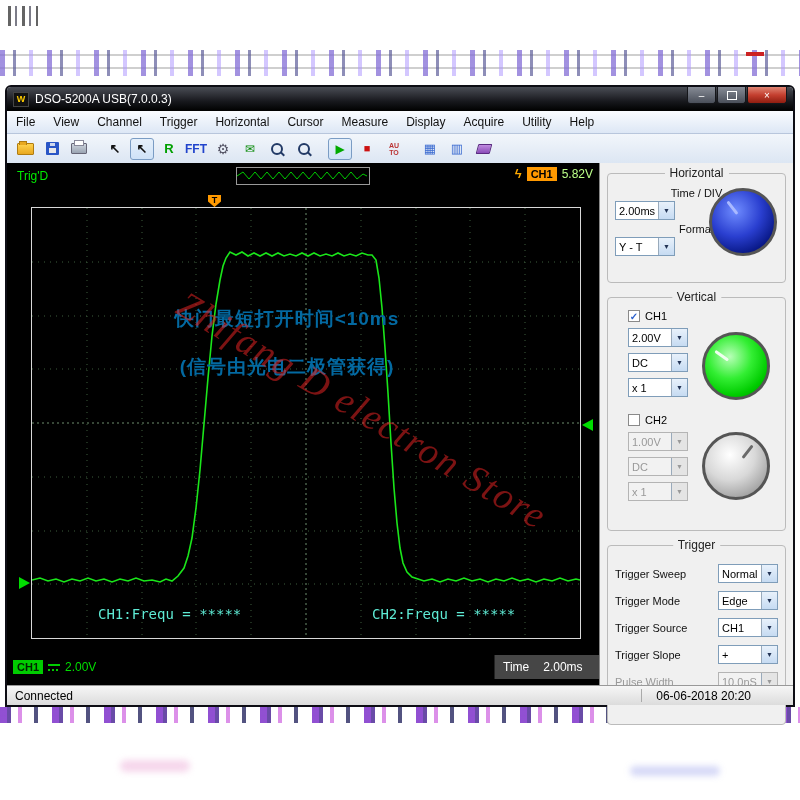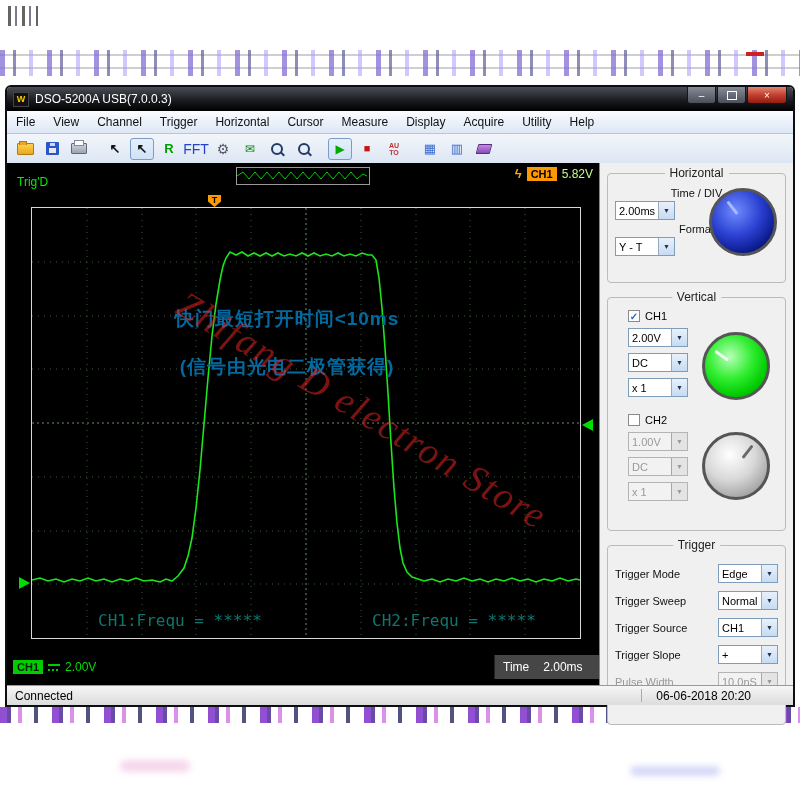--- a/index.html
+++ b/index.html
@@ -56,55 +56,55 @@
   .ico-folder::before{content:"";position:absolute;left:1px;top:-3px;width:6px;height:3px;
     background:#e8a820;border:1px solid #b07c10;border-bottom:none;}
   .ico-floppy{width:13px;height:13px;background:#2a56c6;border-radius:1px;position:relative;}
   .ico-floppy::after{content:"";position:absolute;left:3px;top:6px;width:7px;height:5px;background:#e8e8e8;}
   .ico-floppy::before{content:"";position:absolute;left:4px;top:1px;width:5px;height:3px;background:#cfd8ee;}
   .ico-printer{width:14px;height:9px;background:linear-gradient(#cdd4dd,#9aa4b2);border:1px solid #667;
     border-radius:1px;position:relative;}
   .ico-printer::before{content:"";position:absolute;left:2px;top:-4px;width:8px;height:4px;background:#fff;border:1px solid #889;}
   .cursor-glyph{font-size:13px;font-weight:bold;color:#111;}
   .r-glyph{color:#00a000;font-weight:bold;font-size:13px;}
-  .fft-glyph{color:#2244cc;font-weight:normal;font-size:14px;}
+  .fft-glyph{color:#2244cc;font-weight:bold;font-size:12px;}
   .gear-glyph{color:#556;font-size:14px;}
   .mail-glyph{color:#0a8a0a;font-size:12px;}
   .mag{width:8px;height:8px;border:2px solid #223a66;border-radius:50%;position:relative;}
   .mag::after{content:"";position:absolute;width:5px;height:2px;background:#223a66;right:-4px;bottom:-2px;transform:rotate(45deg);}
   .play-glyph{color:#0a0;font-size:12px;}
   .stop-glyph{color:#cc1111;font-size:11px;}
   .auto-glyph{font-size:7px;font-weight:bold;color:#b33;}
   .tiles-glyph,.grid-glyph{color:#3a6ad0;font-size:13px;}
   .ico-eraser{width:12px;height:8px;background:linear-gradient(#c08be0,#8a4bb8);border:1px solid #5a2a80;transform:skewX(-15deg);border-radius:1px;}
 
   
   .main{position:absolute;left:0;top:76px;right:0;bottom:20px;display:flex;}
   .scope-col{width:592px;background:#000;position:relative;}
-  .trig-row{height:26px;position:relative;display:flex;align-items:flex-end;}
+  .trig-row{height:26px;position:relative;display:flex;align-items:center;}
   .trigd{margin-left:10px;color:#00ee00;font-size:12px;}
   .preview{position:absolute;left:50%;transform:translateX(-50%);top:4px;width:132px;height:16px;
     border:1px solid #999;background:#000;}
   .trig-right{position:absolute;right:6px;top:3px;display:flex;align-items:center;gap:5px;}
   .bolt{color:#ffaa00;font-size:13px;font-weight:bold;}
   .ch-badge-o{background:#ff9900;color:#000;font-size:11px;font-weight:bold;padding:1px 4px;}
   .trig-volt{color:#bbff88;font-size:12px;}
 
   .plot{position:absolute;left:24px;top:44px;width:548px;height:430px;border:1px solid #d8d8d8;background:#000;}
   .tmark{position:absolute;left:176px;top:-13px;width:13px;height:12px;background:#ff9900;color:#000;
     font-size:9px;font-weight:bold;text-align:center;line-height:11px;
     clip-path:polygon(0 0,100% 0,100% 55%,50% 100%,0 55%);}
   .arrow-l{position:absolute;left:-13px;top:369px;width:0;height:0;
     border-left:11px solid #00dd00;border-top:6px solid transparent;border-bottom:6px solid transparent;}
   .arrow-r{position:absolute;right:-13px;top:211px;width:0;height:0;
     border-right:11px solid #00dd00;border-top:6px solid transparent;border-bottom:6px solid transparent;}
   .anno{position:absolute;left:70px;width:370px;text-align:center;color:#0369a1;
     font-size:19px;font-weight:bold;letter-spacing:1px;}
   .anno1{top:98px;} .anno2{top:128px;margin-top:18px;}
-  .freq{position:absolute;bottom:8px;color:#0f766e;font-size:16px;font-family:"DejaVu Sans Mono",monospace;}
+  .freq{position:absolute;bottom:16px;color:#5eead4;font-size:14px;font-family:"DejaVu Sans Mono",monospace;}
   .freq1{left:66px;} .freq2{left:340px;}
 
   .watermark{position:absolute;left:185px;top:195px;transform:rotate(31deg);transform-origin:0 0;
     font-family:"Liberation Serif",serif;font-style:italic;font-size:38px;letter-spacing:2px;
     color:rgba(225,35,35,.55);white-space:nowrap;z-index:60;pointer-events:none;}
 
   .chbar{position:absolute;left:0;bottom:6px;width:592px;height:24px;background:#000;
     display:flex;align-items:center;}
   .ch-badge-g{background:#00cc00;color:#002200;font-size:11px;font-weight:bold;padding:1px 4px;margin-left:6px;}
   .dc-icon{width:12px;height:7px;margin-left:5px;
@@ -380,30 +380,30 @@
             </div>
           </div>
           <div class="knob knob-gray"></div>
         </div>
       </div>
 
       <div class="group g-trigger">
         <span class="group-title">Trigger</span>
 
         <div class="trow">
+          <span class="tlabel">Trigger Sweep</span>
+          <div class="combo">
+            <span class="val">Normal</span>
+            <span class="dd">▼</span>
+          </div>
+        </div>
+        <div class="trow">
           <span class="tlabel">Trigger Mode</span>
           <div class="combo">
             <span class="val">Edge</span>
-            <span class="dd">▼</span>
-          </div>
-        </div>
-        <div class="trow">
-          <span class="tlabel">Trigger Sweep</span>
-          <div class="combo">
-            <span class="val">Normal</span>
             <span class="dd">▼</span>
           </div>
         </div>
         <div class="trow">
           <span class="tlabel">Trigger Source</span>
           <div class="combo">
             <span class="val">CH1</span>
             <span class="dd">▼</span>
           </div>
         </div>

